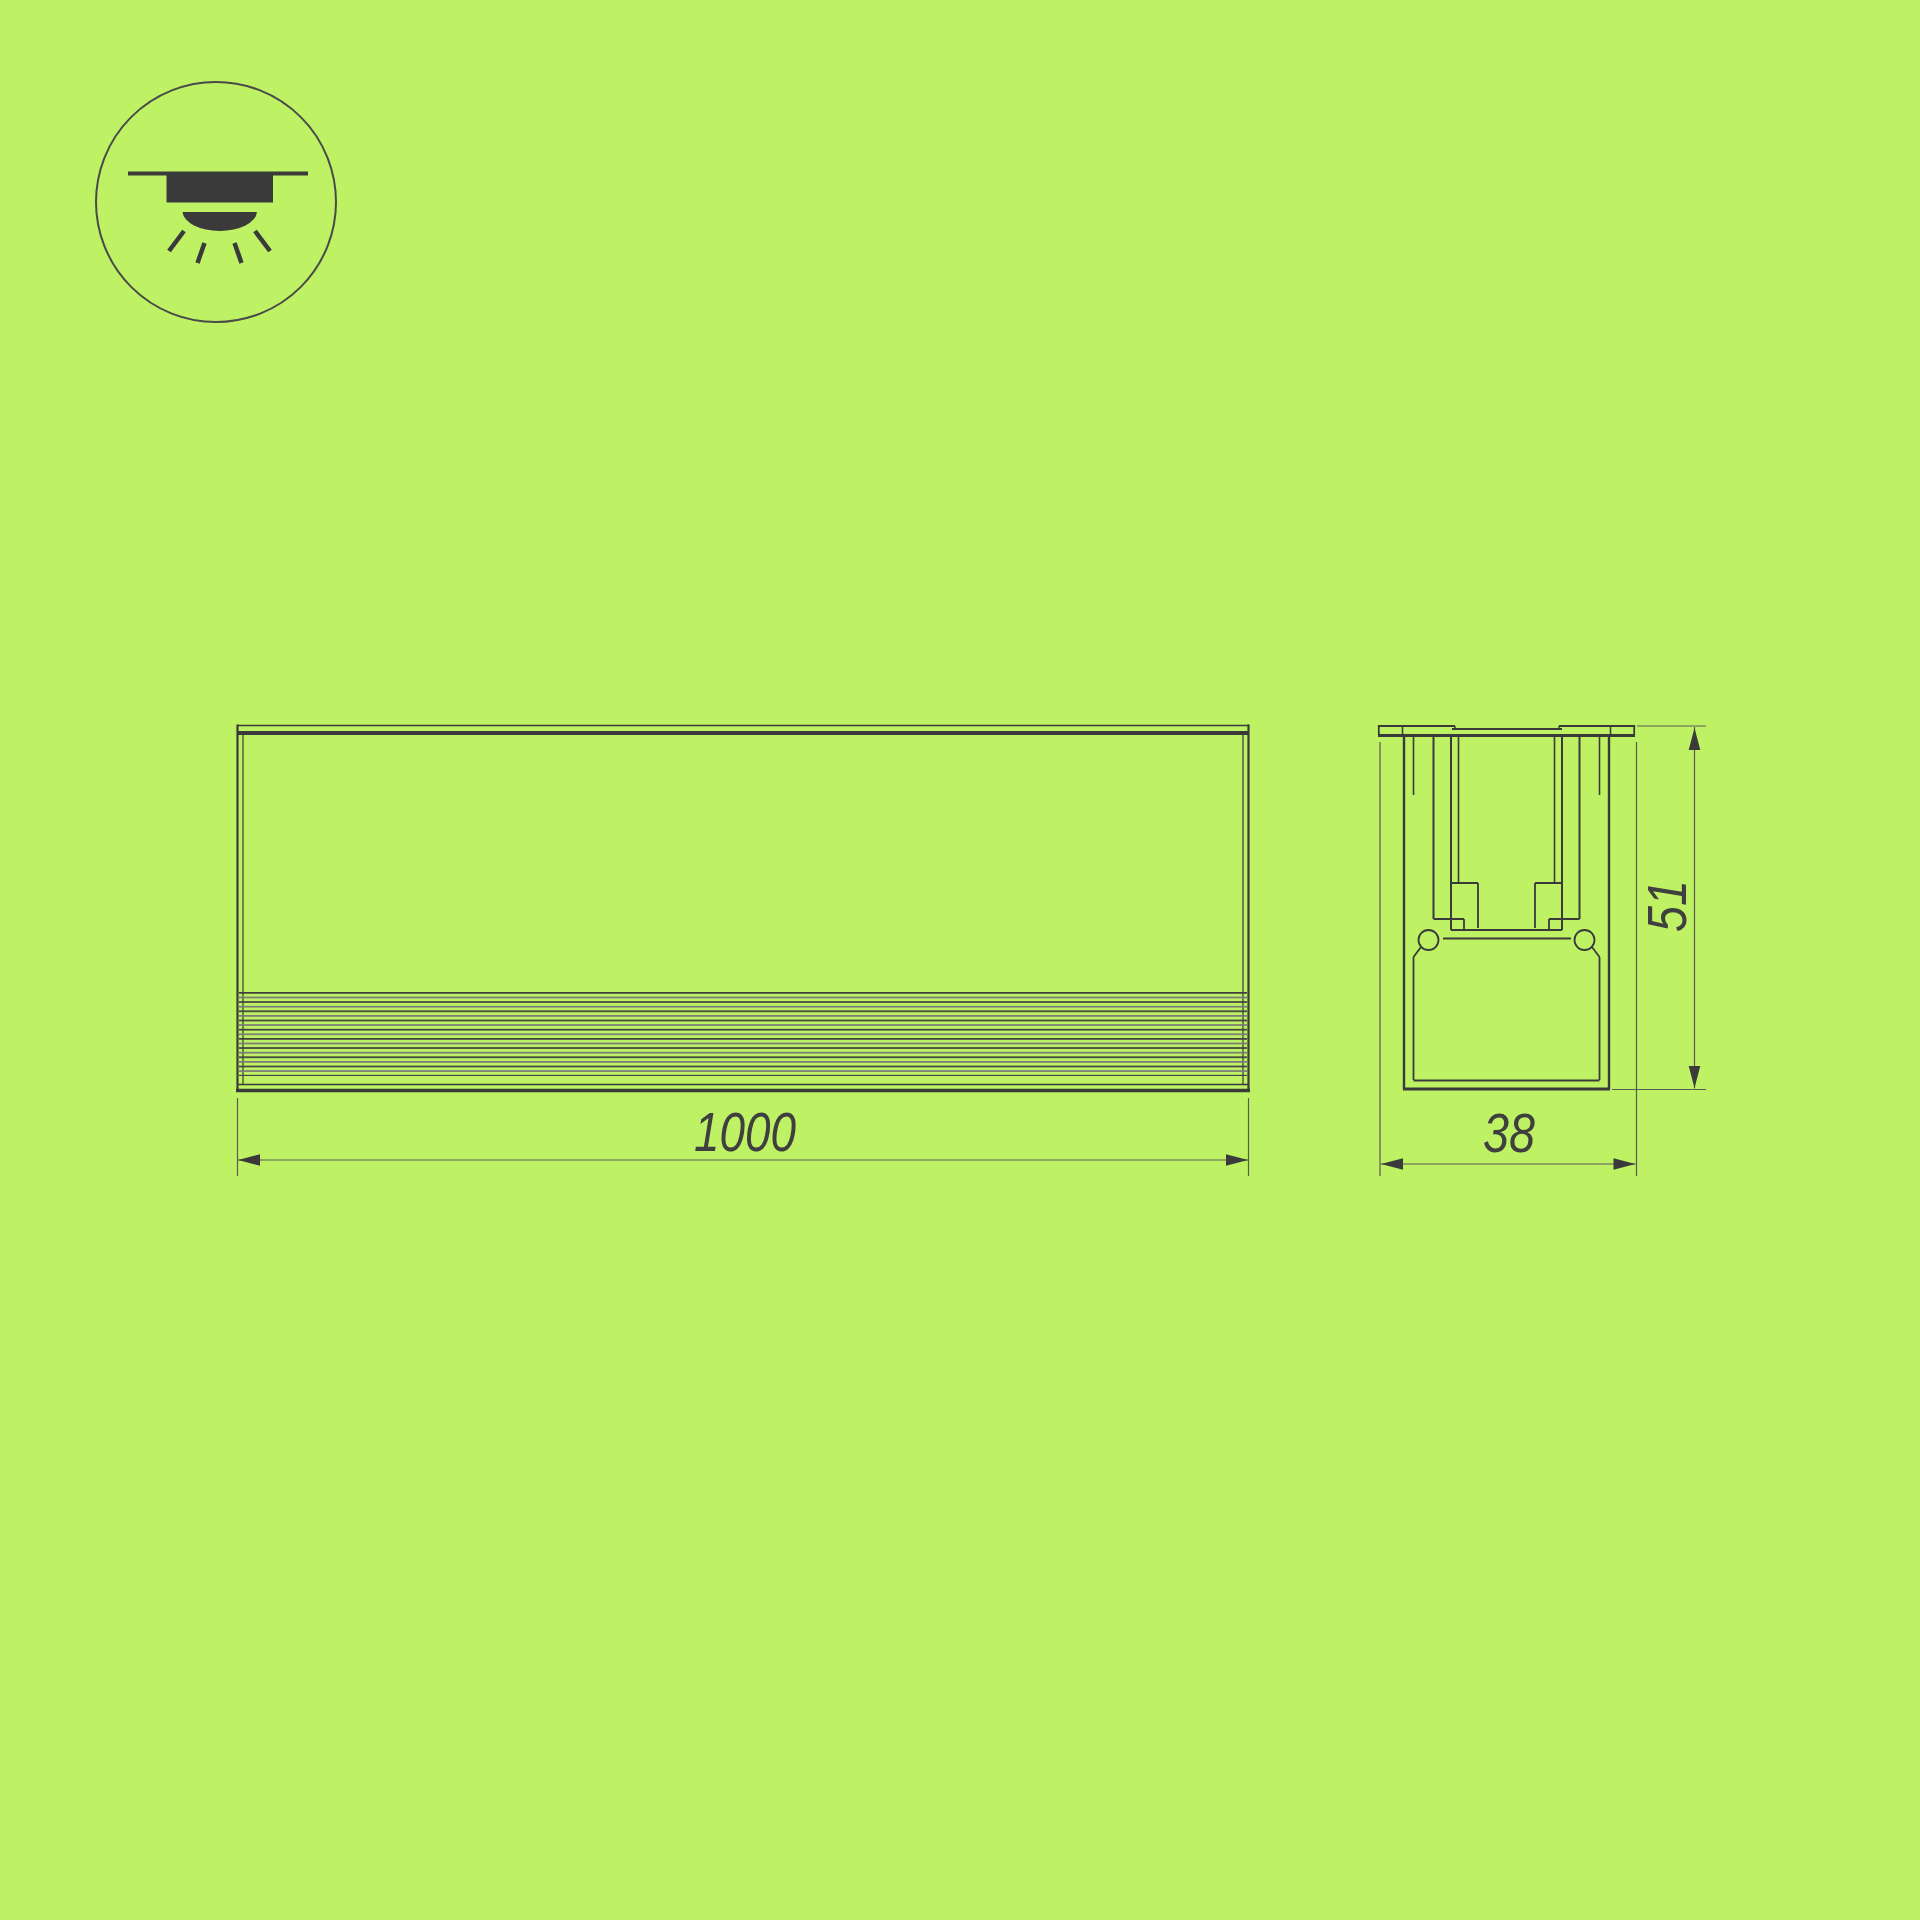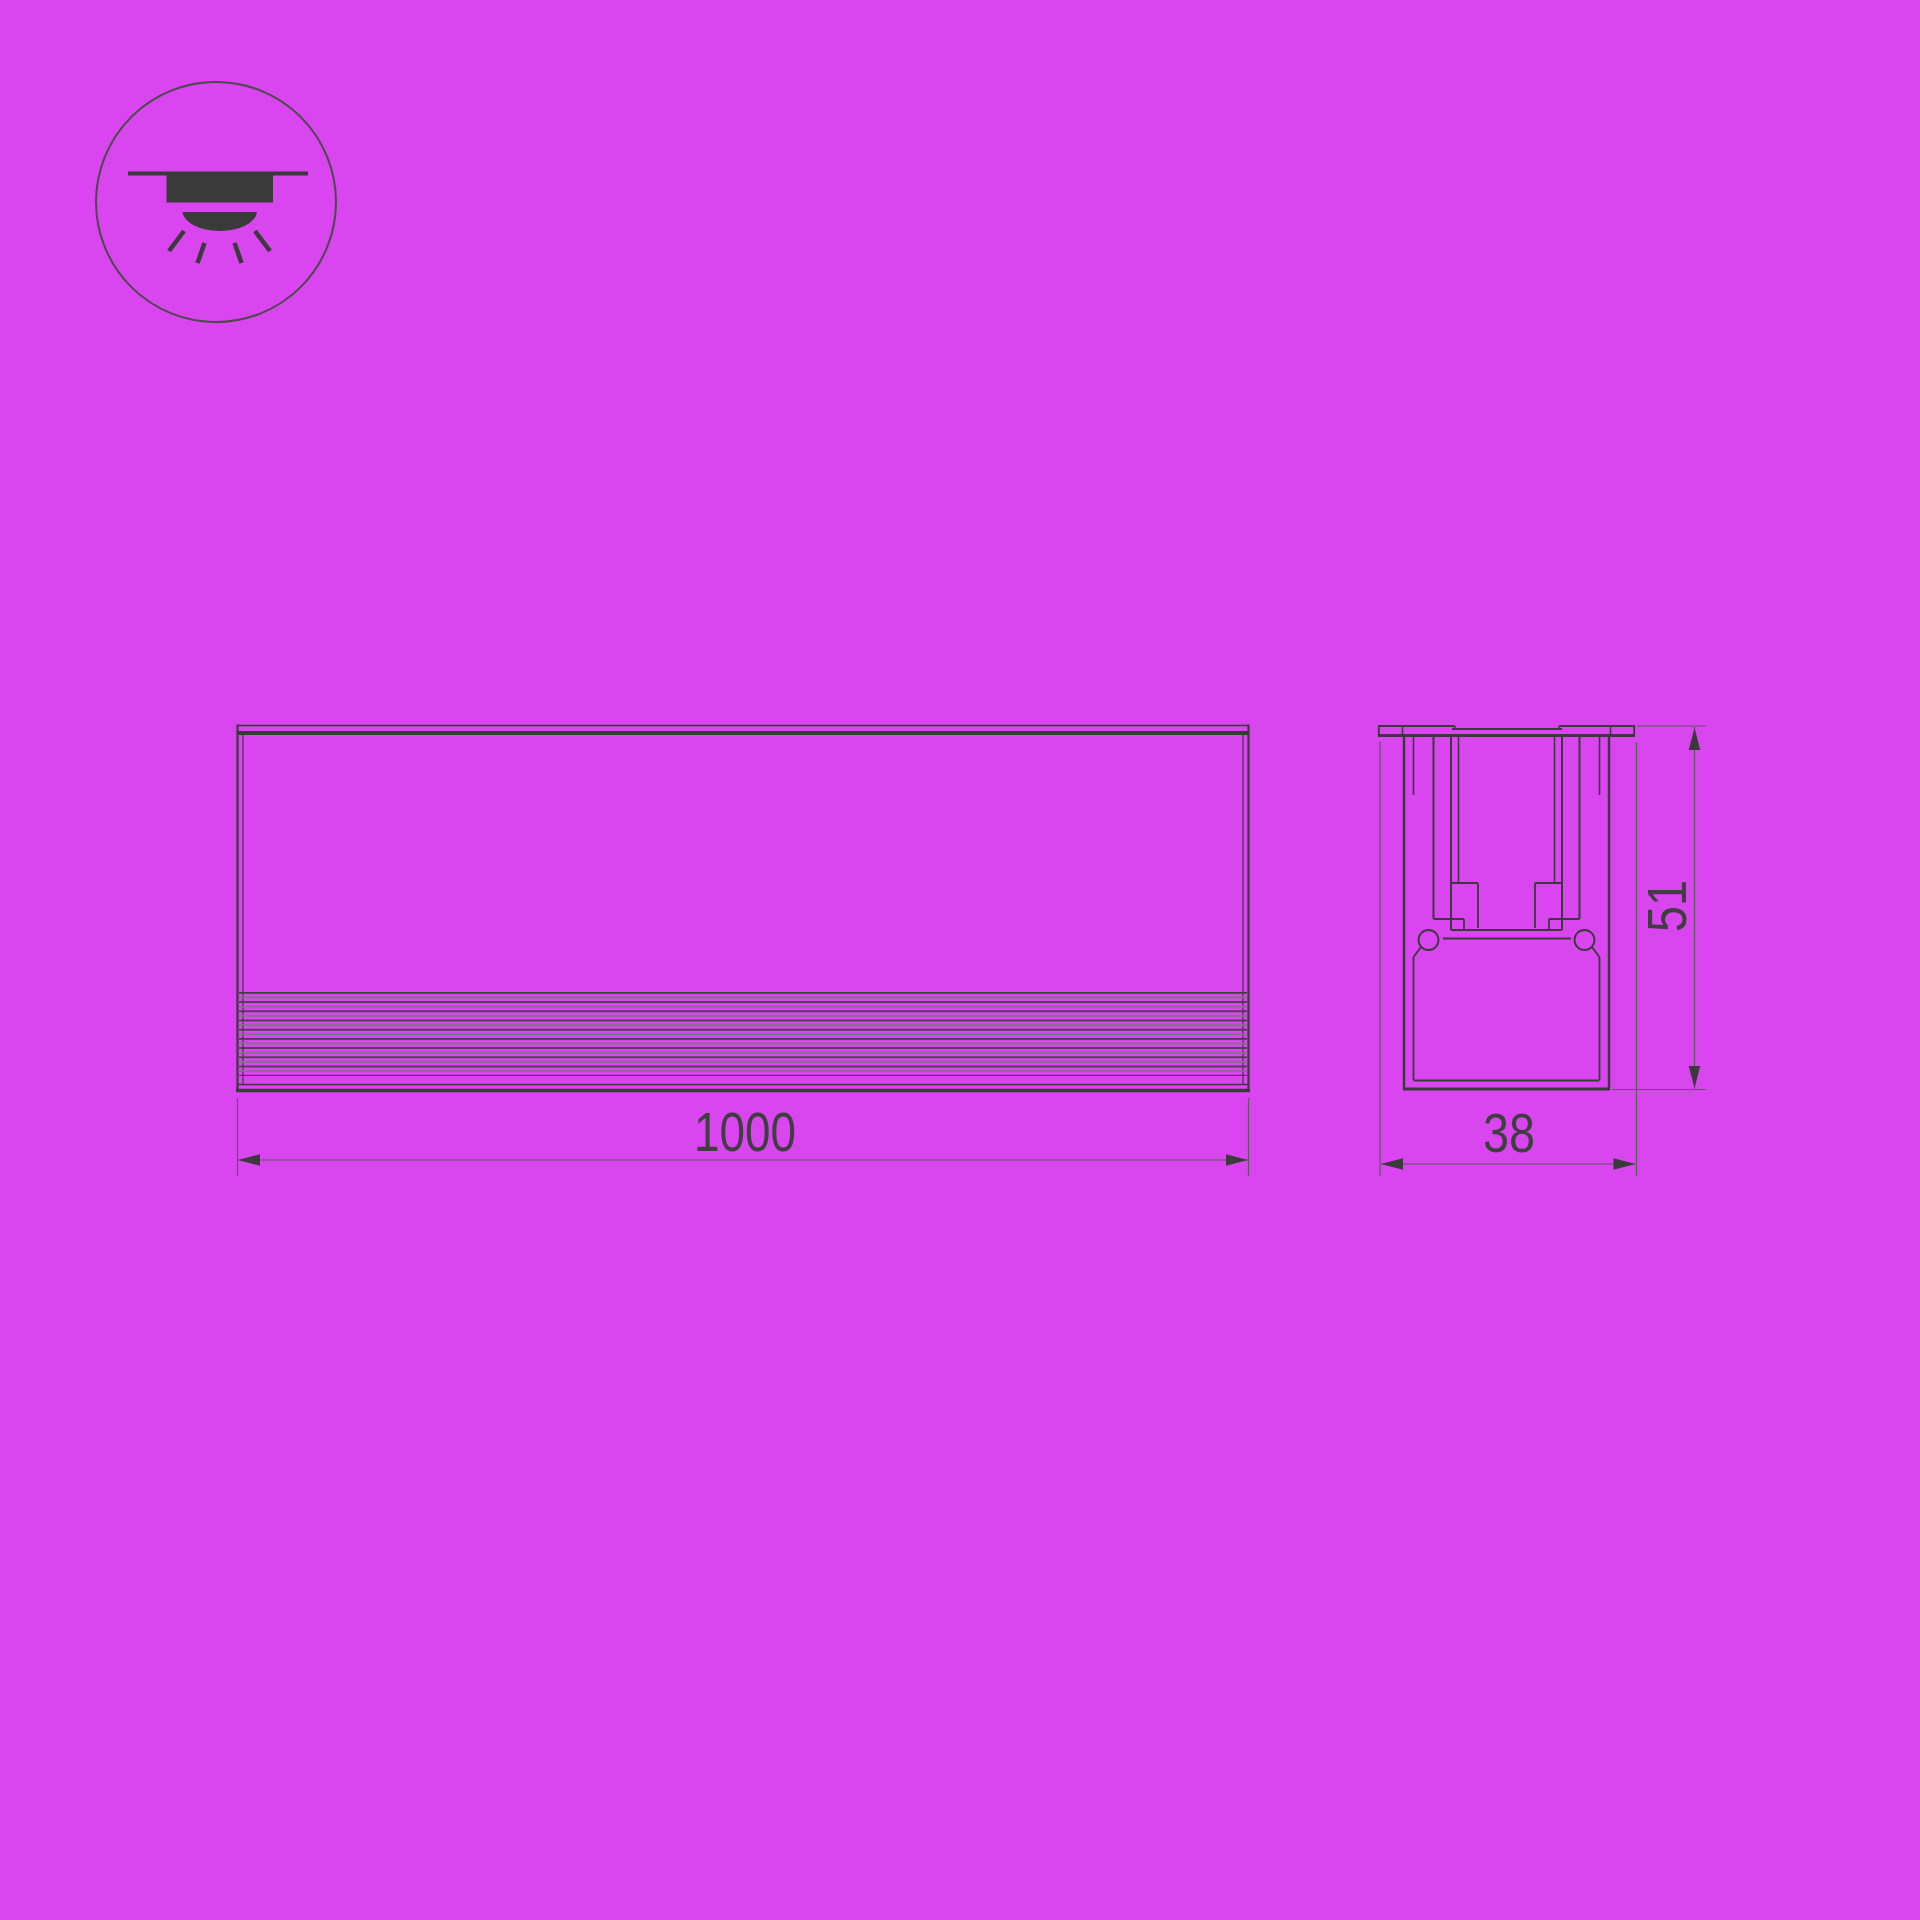--- a/index.html
+++ b/index.html
@@ -4,23 +4,24 @@
 <style>
   html, body {
     margin: 0;
     padding: 0;
     background: #ffffff;
   }
   .canvas {
     position: relative;
     width: 1920px;
     height: 1920px;
-    background: #d946ef;
+    background: #bef264;
     font-family: "Liberation Sans", sans-serif;
     overflow: hidden;
+    font-style: italic;
   }
   svg { display: block; }
   .dim-text {
     font-family: "Liberation Sans", sans-serif;
     font-size: 55px;
     fill: #3f3f3f;
   }
   .thin  { stroke: #5a5a5a; stroke-width: 1.2; fill: none; }
   .main  { stroke: #3a3a3a; fill: none; }
 </style>

